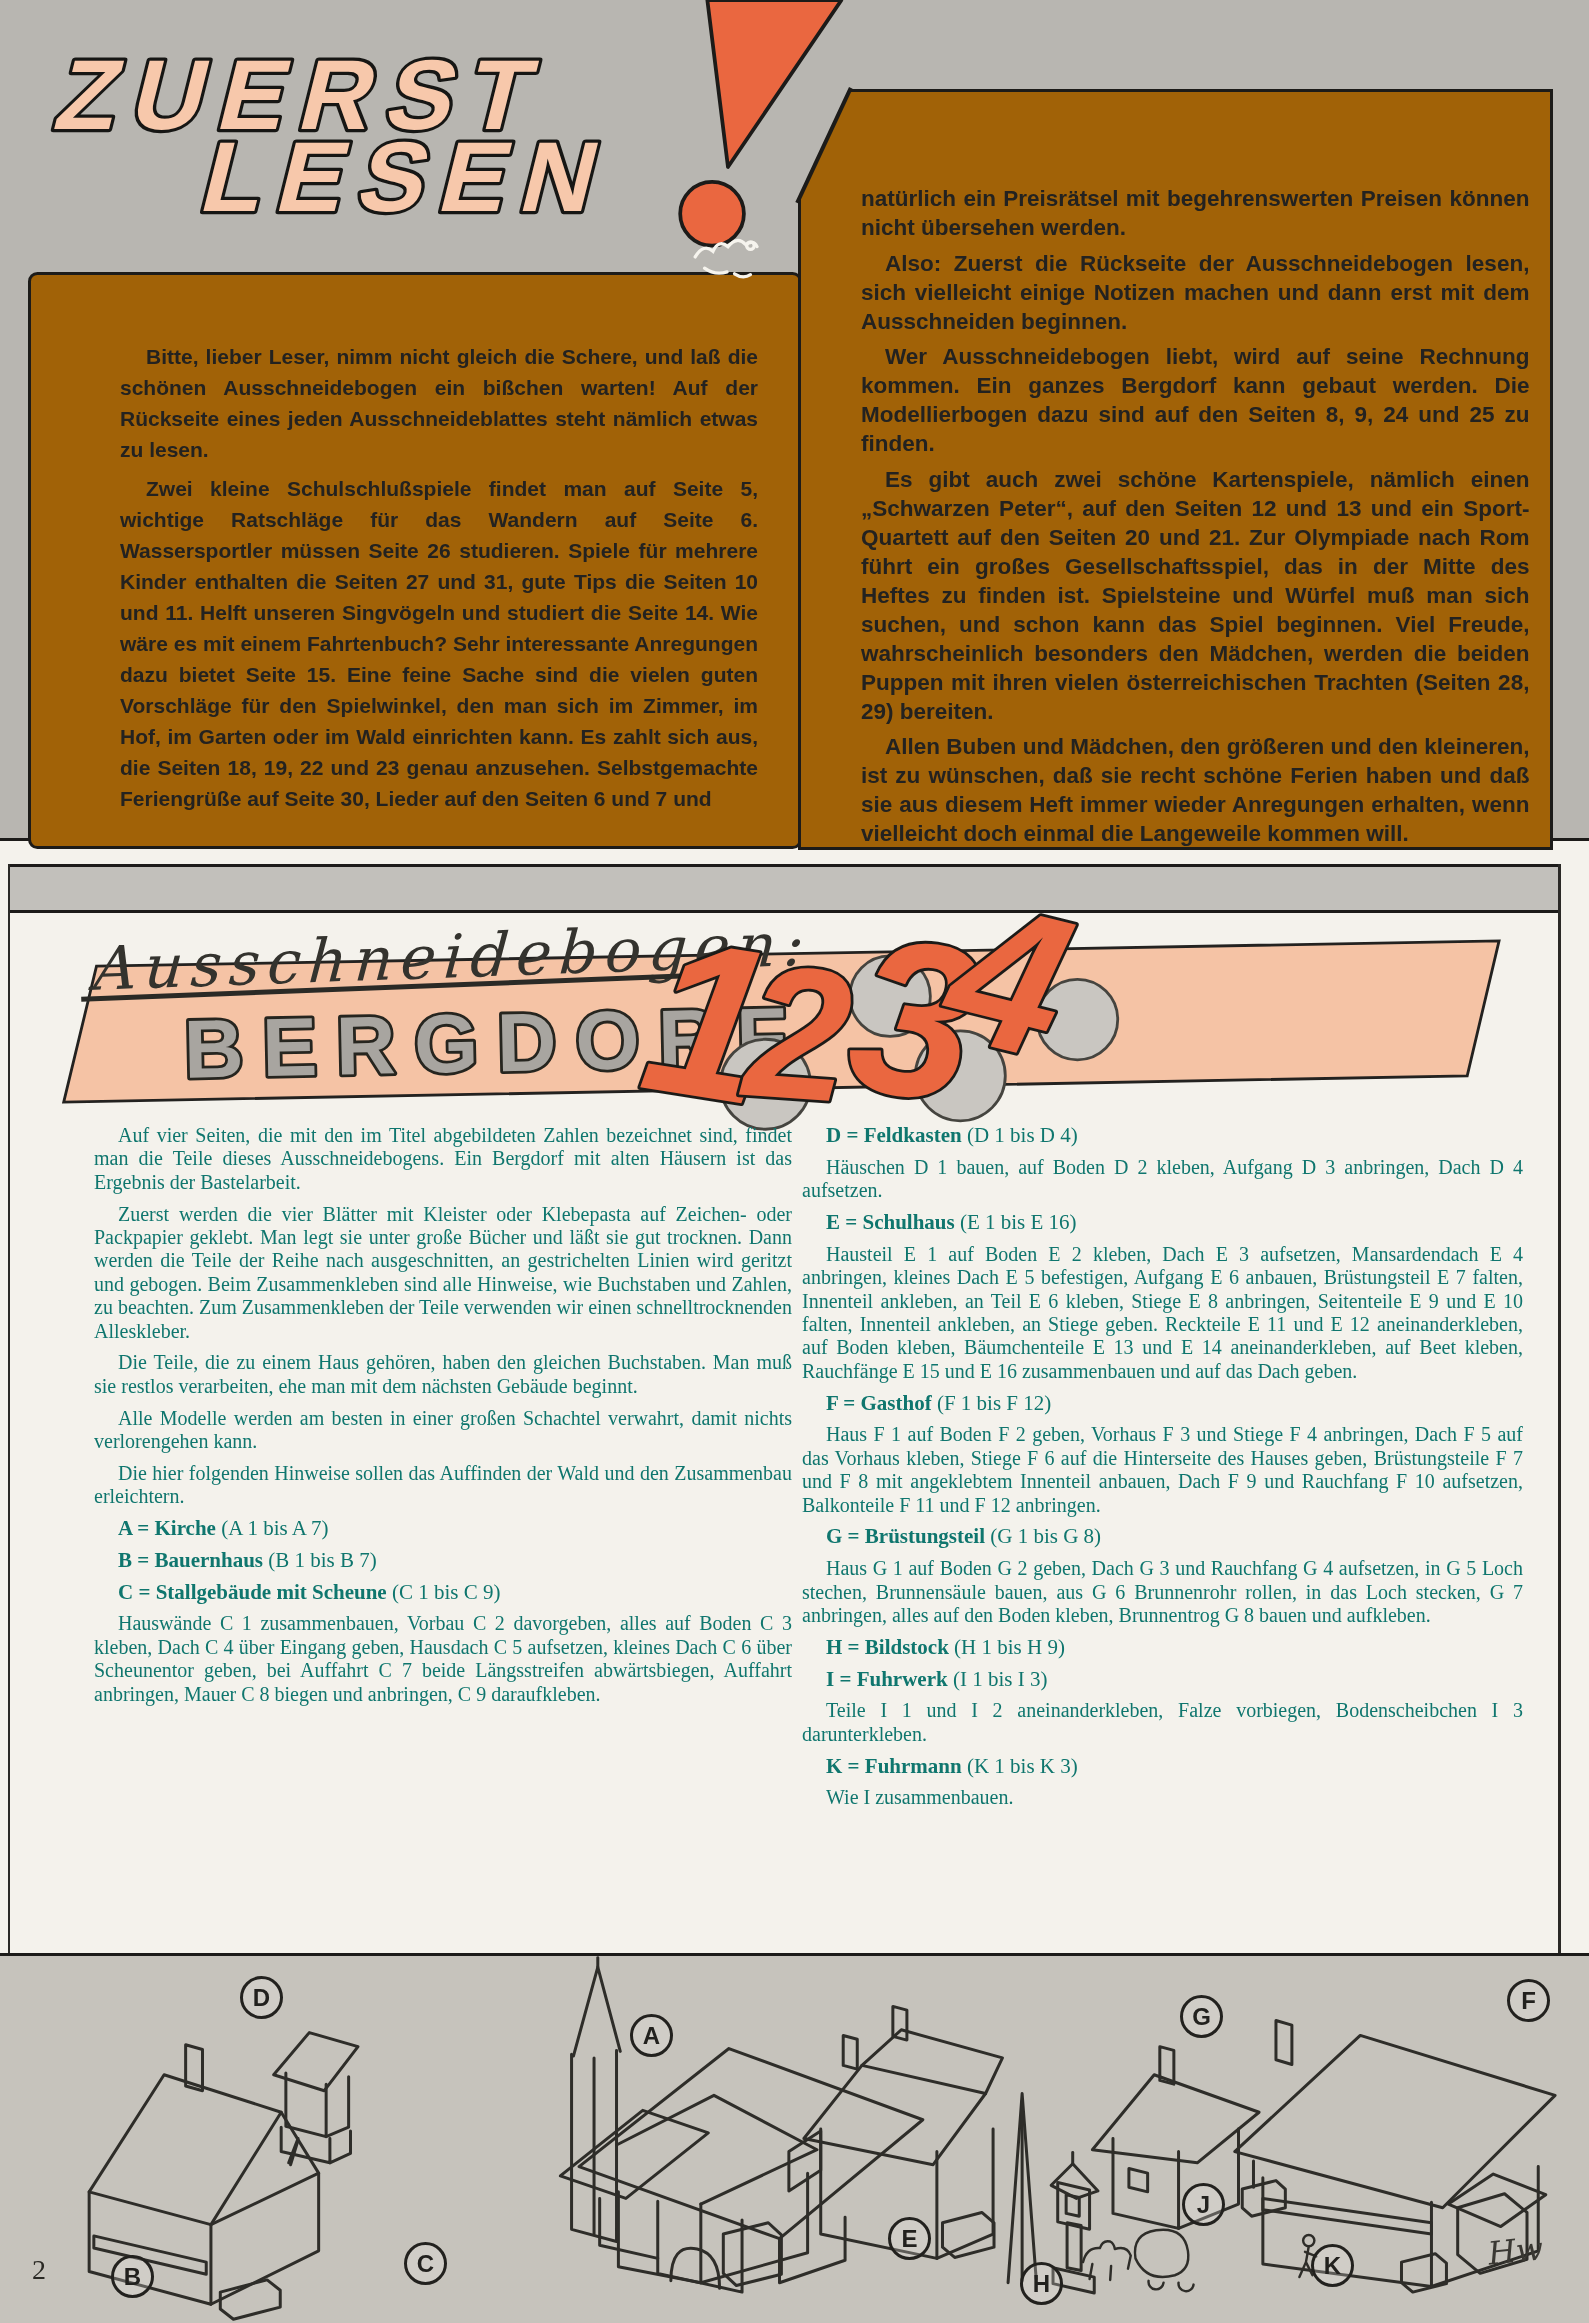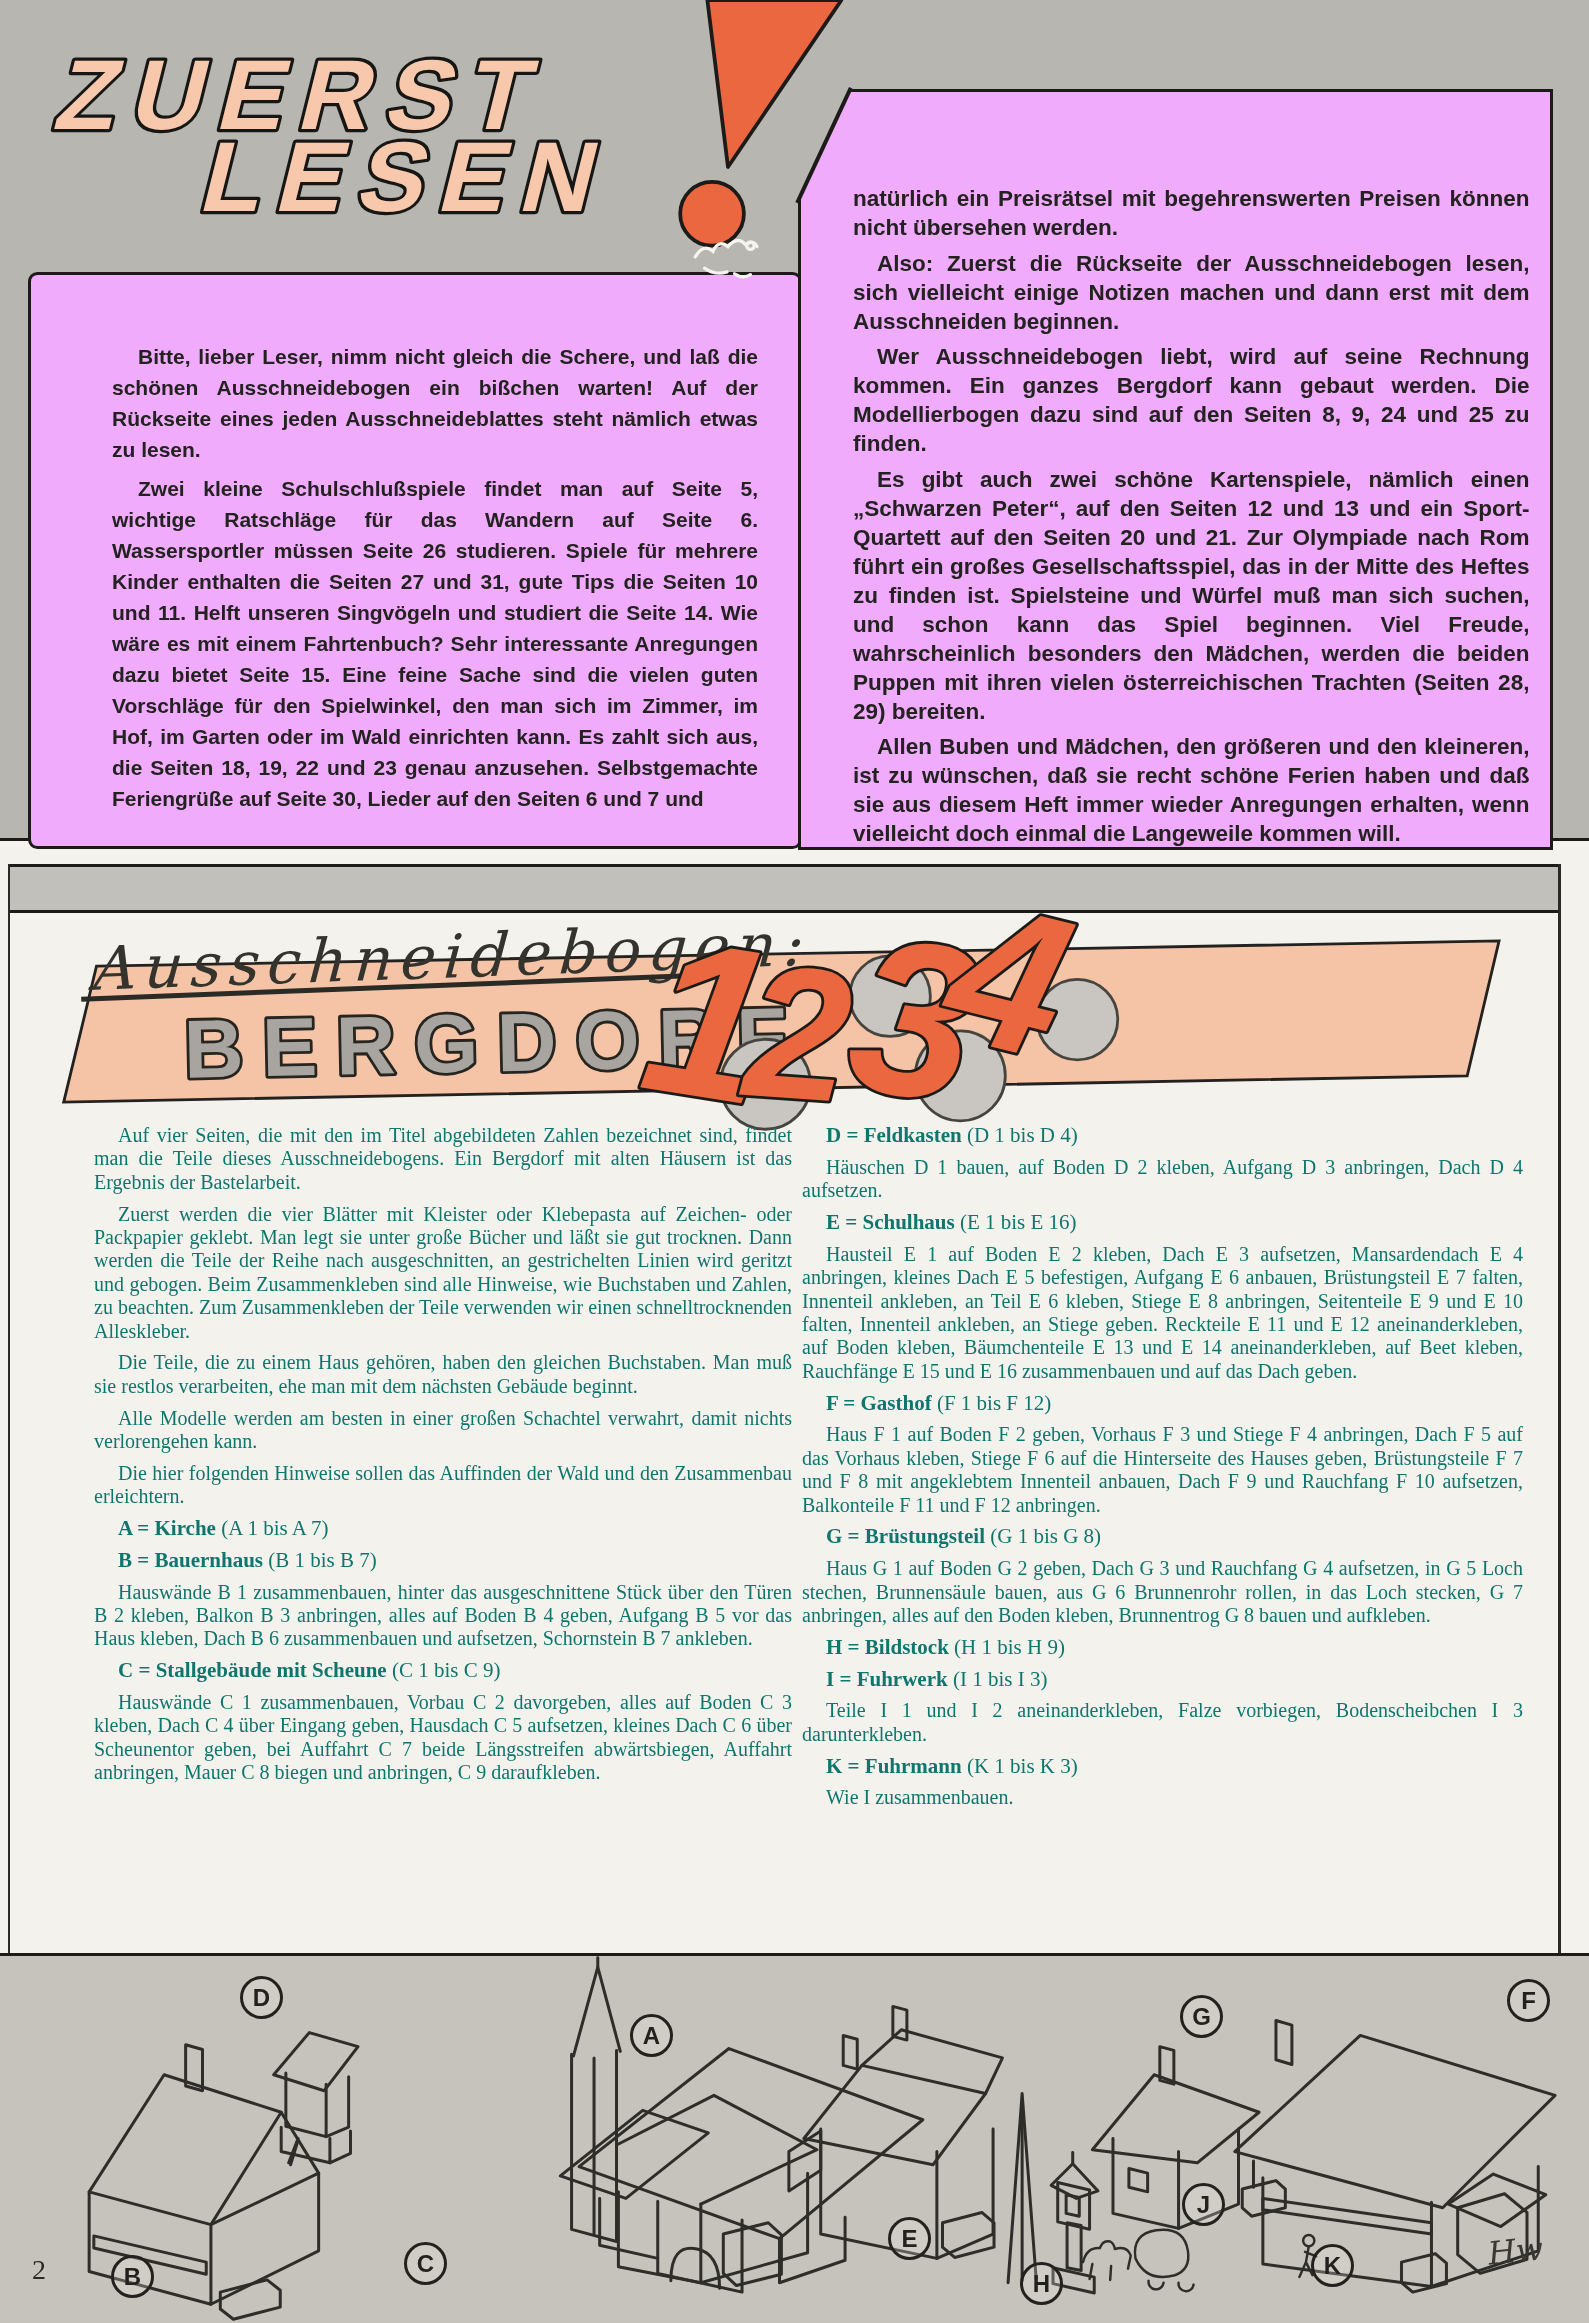--- a/index.html
+++ b/index.html
@@ -4,22 +4,22 @@
 <style>
   html,body { margin:0; padding:0; background:#d8d5cd; }
   .page { position:relative; width:1589px; height:2324px; overflow:hidden;
           background:#f4f2ec; font-family:"Liberation Sans", sans-serif; }
 
   
   .top-section { position:absolute; left:0; top:0; width:1589px; height:841px;
     background:#b8b6b1; border-bottom:3.7px solid #1c1b19; box-sizing:border-box; }
   .masthead-svg { position:absolute; left:0; top:0; width:1589px; height:853px; }
 
-  .intro-box { background:#f0abfc; border:3.7px solid #1c1b19; box-sizing:border-box;
-    color:#232220; font-weight:bold; text-align:justify; }
+  .intro-box { background:#a16207; border:3.7px solid #1c1b19; box-sizing:border-box;
+    color:#232220; font-weight:bold; text-align:justify;padding-left:8px; }
   .intro-box p { margin:0 0 7.5px 0; text-indent:26px; }
   .box-left { position:absolute; left:28px; top:272px; width:774px; height:577px;
     border-radius:9.4px; }
   .box-left .bt { padding:66px 41px 0 81px; font-size:21px; line-height:31px; }
   .box-right { position:absolute; left:798px; top:89px; width:755px; height:761px;
     clip-path:polygon(52px 0, 100% 0, 100% 100%, 0 100%, 0 114px); }
   .box-right .bt { padding:92px 20.6px 0 52px; font-size:22.5px; line-height:29px; }
   .box-right p { margin:0 0 6.6px 0; text-indent:24px; }
   .box-right p:first-child { text-indent:0; }
   .corner-cut { position:absolute; left:797px; top:201px; width:127px; height:3.7px;
@@ -132,21 +132,20 @@
   <div class="col col-left">
     <p>Auf vier Seiten, die mit den im Titel abgebildeten Zahlen bezeichnet sind, findet man die Teile dieses Ausschneidebogens. Ein Bergdorf mit alten Häusern ist das Ergebnis der Bastelarbeit.</p>
     <p>Zuerst werden die vier Blätter mit Kleister oder Klebepasta auf Zeichen- oder Packpapier geklebt. Man legt sie unter große Bücher und läßt sie gut trocknen. Dann werden die Teile der Reihe nach ausgeschnitten, an gestrichelten Linien wird geritzt und gebogen. Beim Zusammenkleben sind alle Hinweise, wie Buchstaben und Zahlen, zu beachten. Zum Zusammenkleben der Teile verwenden wir einen schnelltrocknenden Alleskleber.</p>
     <p>Die Teile, die zu einem Haus gehören, haben den gleichen Buchstaben. Man muß sie restlos verarbeiten, ehe man mit dem nächsten Gebäude beginnt.</p>
     <p>Alle Modelle werden am besten in einer großen Schachtel verwahrt, damit nichts verlorengehen kann.</p>
     <p>Die hier folgenden Hinweise sollen das Auffinden der Wald und den Zusammenbau erleichtern.</p>
 
     <p class="sec-head"><span class="hb">A = Kirche</span> <span>(A 1 bis A 7)</span></p>
 
     <p class="sec-head"><span class="hb">B = Bauernhaus</span> <span>(B 1 bis B 7)</span></p>
-    <p class="sec-body">Hauswände B 1 zusammenbauen, hinter das ausgeschnittene Stück über den Türen B 2 kleben, Balkon B 3 anbringen, alles auf Boden B 4 geben, Aufgang B 5 vor das Haus kleben, Dach B 6 zusammenbauen und aufsetzen, Schornstein B 7 ankleben.</p>
 
     <p class="sec-head"><span class="hb">C = Stallgebäude mit Scheune</span> <span>(C 1 bis C 9)</span></p>
     <p class="sec-body">Hauswände C 1 zusammenbauen, Vorbau C 2 davorgeben, alles auf Boden C 3 kleben, Dach C 4 über Eingang geben, Hausdach C 5 aufsetzen, kleines Dach C 6 über Scheunentor geben, bei Auffahrt C 7 beide Längsstreifen abwärtsbiegen, Auffahrt anbringen, Mauer C 8 biegen und anbringen, C 9 daraufkleben.</p>
   </div>
 
   <div class="col col-right">
     <p class="sec-head" style="margin-top:0"><span class="hb">D = Feldkasten</span> <span>(D 1 bis D 4)</span></p>
     <p class="sec-body">Häuschen D 1 bauen, auf Boden D 2 kleben, Aufgang D 3 anbringen, Dach D 4 aufsetzen.</p>
 
     <p class="sec-head"><span class="hb">E = Schulhaus</span> <span>(E 1 bis E 16)</span></p>

